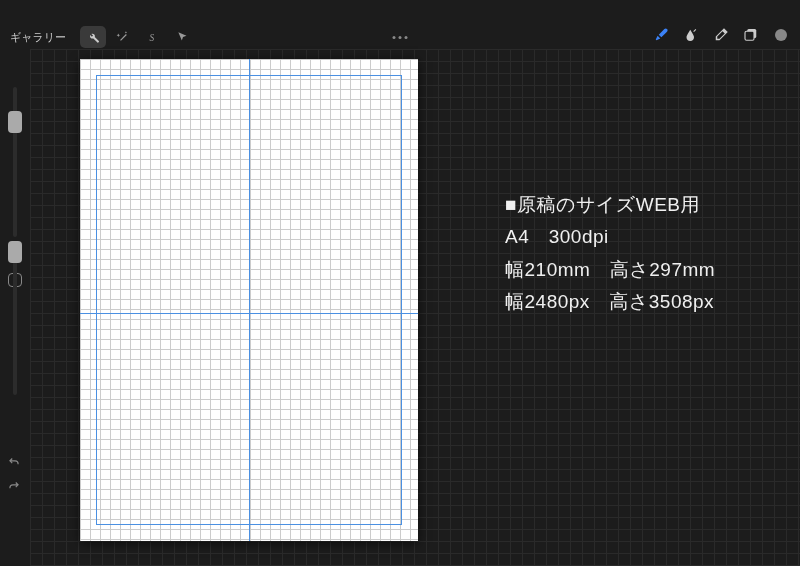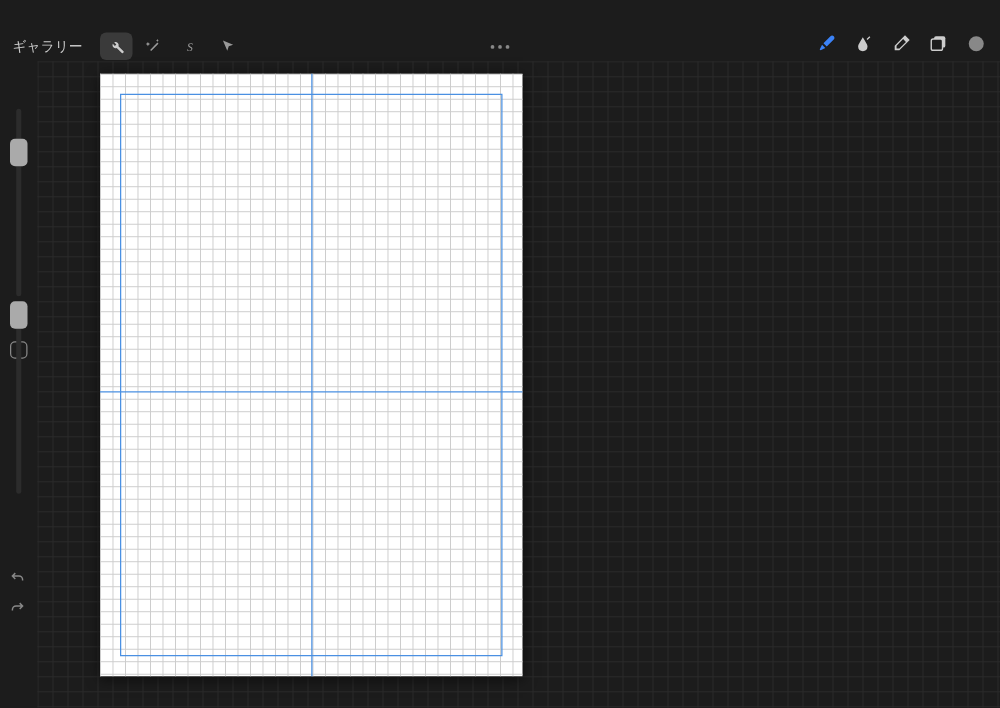--- a/index.html
+++ b/index.html
@@ -145,16 +145,22 @@
   </div>
 
   <div class="canvas-area">
     <div class="artboard">
       <div class="artboard-grid"></div>
       <div class="frame" style="left:16px; top:16px; right:16px; bottom:16px;"></div>
       <div class="guide-v" style="left:169px;"></div>
       <div class="guide-h" style="top:254px;"></div>
     </div>
 
+    <div class="overlay-text">
+      <div>■原稿のサイズWEB用</div>
+      <div>A4　300dpi</div>
+      <div>幅210mm　高さ297mm</div>
+      <div>幅2480px　高さ3508px</div>
+    </div>
   </div>
 
   <div class="home-indicator"></div>
 </div>
 
 </body></html>

